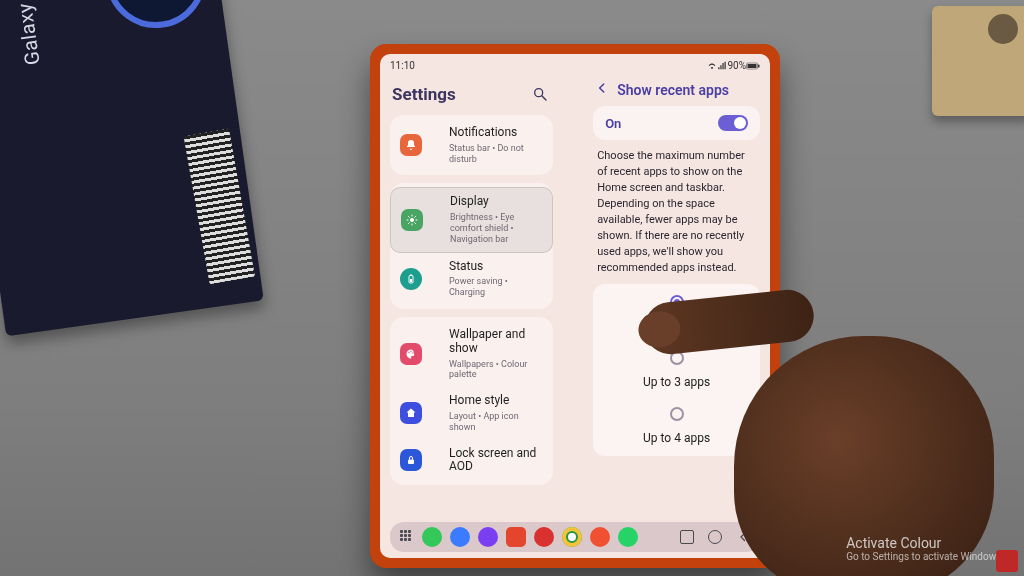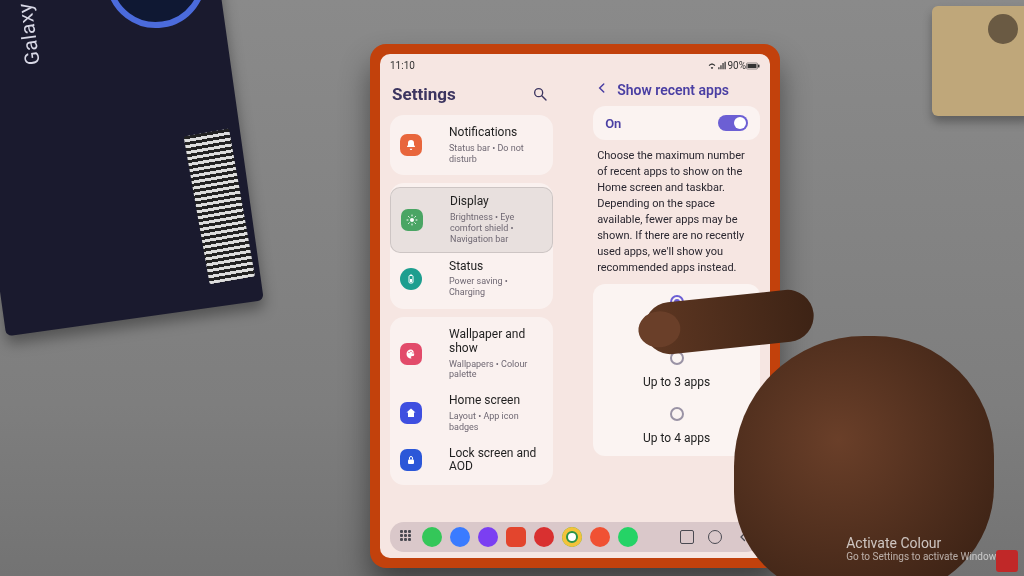--- a/index.html
+++ b/index.html
@@ -195,22 +195,22 @@
               <div class="sub">Wallpapers  •  Colour palette</div>
             </div>
           </div>
           <div class="item">
             <div class="ic" style="background:#3e4fe0">
               <svg width="12" height="12" viewBox="0 0 24 24">
                   <path fill="#fff" d="M12 3l9 8h-3v9H6v-9H3l9-8z"></path>
                 </svg>
             </div>
             <div class="it-text">
-              <div class="name">Home screen</div>
-              <div class="sub">Layout  •  App icon badges</div>
+              <div class="name">Home style</div>
+              <div class="sub">Layout  •  App icon shown</div>
             </div>
           </div>
           <div class="item">
             <div class="ic" style="background:#2b57d8">
               <svg width="12" height="12" viewBox="0 0 24 24">
                   <rect x="6" y="11" width="12" height="9" rx="2" fill="#fff"></rect>
                   <path fill="none" stroke="#fff" stroke-width="2" d="M9 11V8a3 3 0 0 1 6 0v3"></path>
                 </svg>
             </div>
             <div class="it-text">

